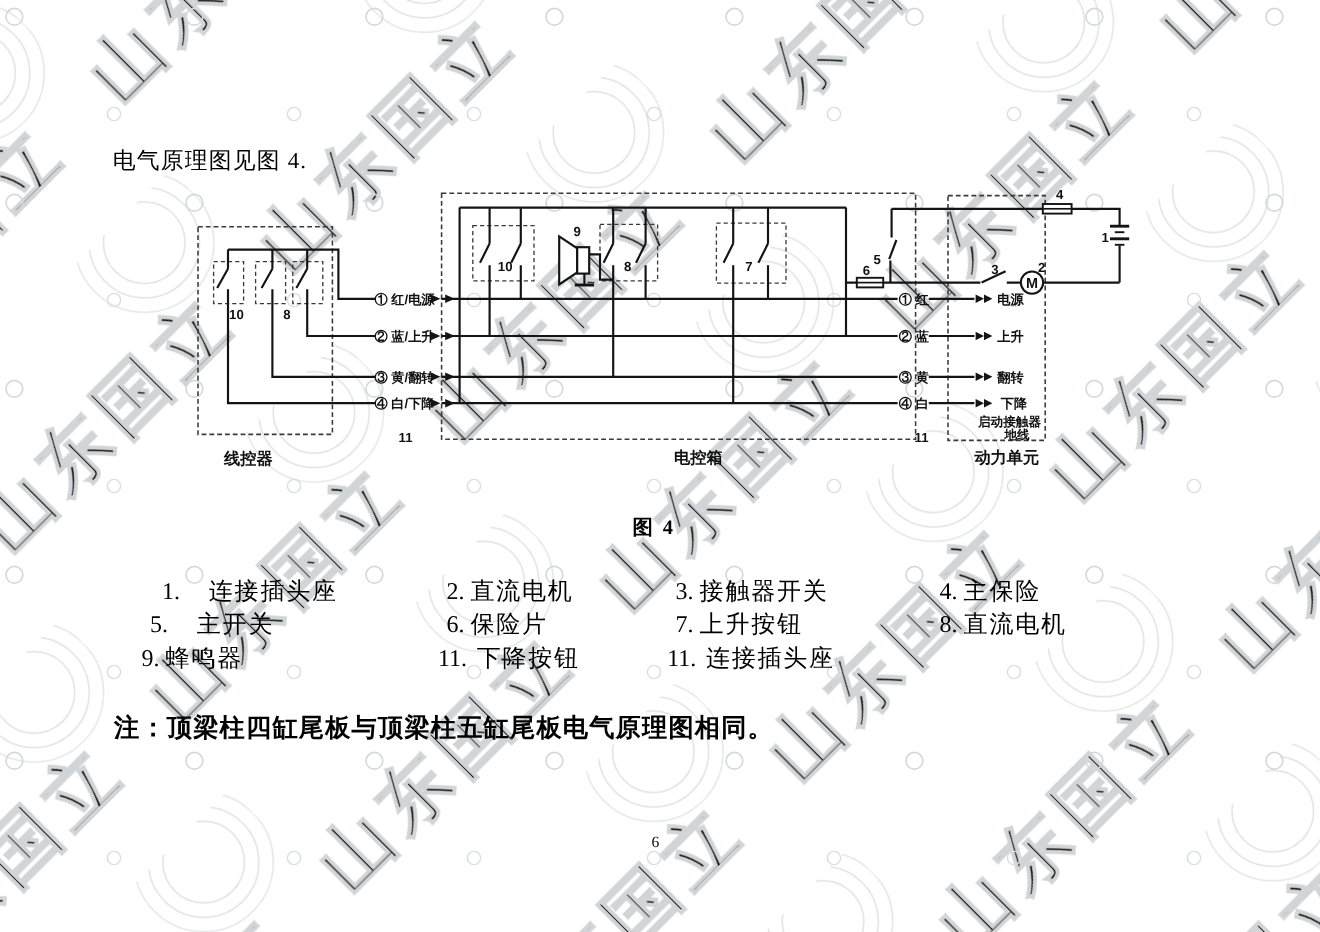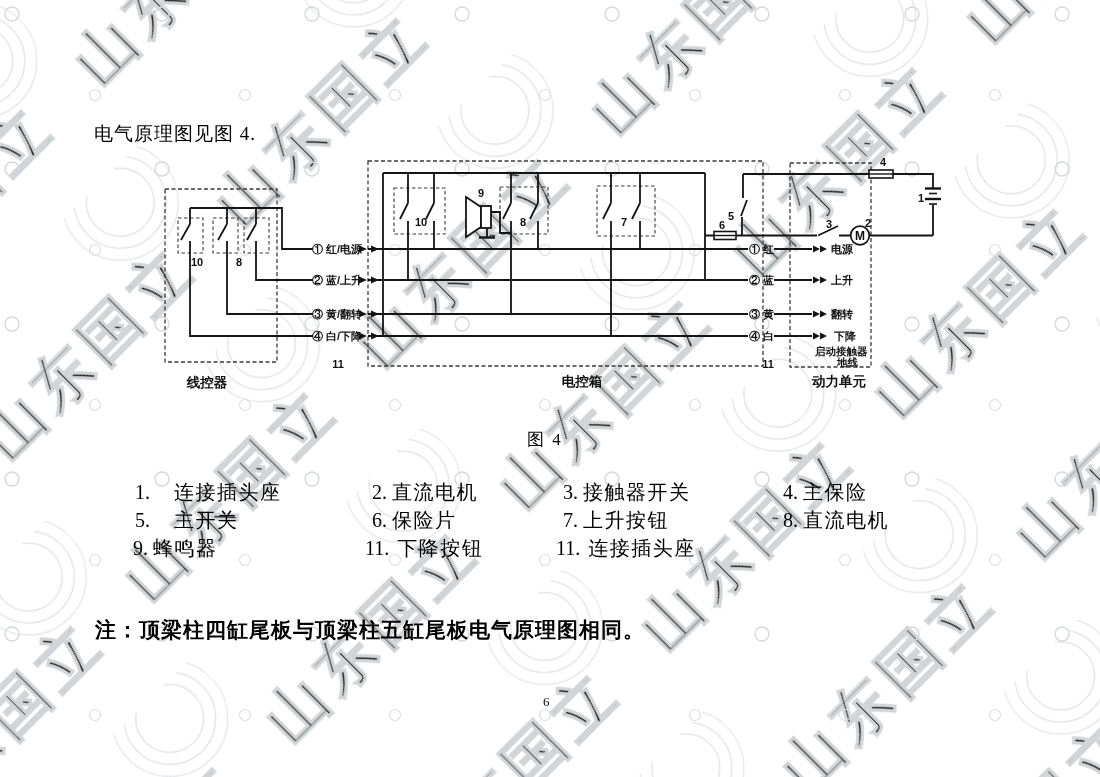--- a/index.html
+++ b/index.html
@@ -1,20 +1,20 @@
 <!DOCTYPE html>
 <html><head>
 <meta charset="utf-8">
 <style>
   html,body{margin:0;padding:0;background:#888;}
   .page{position:relative;width:1100px;height:777px;background:#ffffff;overflow:hidden;
         font-family:"Liberation Serif",serif;color:#000000;}
   .abs{position:absolute;}
   .intro{font-size:19px;letter-spacing:1px;}
-  .figcap{font-size:17px;font-weight:normal;letter-spacing:2px;}
+  .figcap{font-size:17px;font-weight:bold;letter-spacing:2px;}
   .legend-cell{font-size:20px;letter-spacing:1.5px;white-space:nowrap;}
   .legend-cell .num{letter-spacing:0;}
   .gap-wide{margin-left:24px;}
   .gap-sm{margin-left:5px;}
   .gap-md{margin-left:8px;text-align:right;}
   .note{font-size:21px;font-weight:bold;letter-spacing:1px;
         font-family:"Liberation Sans",sans-serif;white-space:nowrap;}
   .pagenum{font-size:13px;}
   svg text{font-family:"Liberation Sans",sans-serif;font-weight:bold;fill:#111;}
   .wm{position:absolute;left:0;top:0;z-index:0;}
@@ -190,41 +190,41 @@
       </div>
       <div class="abs legend-cell" style="left:372px;top:479px;">
         <span class="num">2.</span><span class="gap-sm">直流电机</span>
       </div>
       <div class="abs legend-cell" style="left:563px;top:479px;">
         <span class="num">3.</span><span class="gap-sm">接触器开关</span>
       </div>
       <div class="abs legend-cell" style="left:783px;top:479px;text-align:right;">
         <span class="num">4.</span><span class="gap-sm">主保险</span>
       </div>
-      <div class="abs legend-cell" style="left:135px;top:507px;">
+      <div class="abs legend-cell" style="left:125px;top:507px;">
         <span class="num">5.</span><span class="gap-wide">主开关</span>
       </div>
       <div class="abs legend-cell" style="left:372px;top:507px;">
         <span class="num">6.</span><span class="gap-sm">保险片</span>
       </div>
       <div class="abs legend-cell" style="left:563px;top:507px;text-align:right;">
         <span class="num">7.</span><span class="gap-sm">上升按钮</span>
       </div>
       <div class="abs legend-cell" style="left:783px;top:507px;">
         <span class="num">8.</span><span class="gap-sm">直流电机</span>
       </div>
-      <div class="abs legend-cell" style="left:133px;top:535px;text-align:center;">
+      <div class="abs legend-cell" style="left:118px;top:535px;text-align:center;">
         <span class="num">9.</span><span class="gap-sm">蜂鸣器</span>
       </div>
       <div class="abs legend-cell" style="left:365px;top:535px;">
         <span class="num">11.</span><span class="gap-md">下降按钮</span>
       </div>
       <div class="abs legend-cell" style="left:556px;top:535px;">
         <span class="num">11.</span><span class="gap-md">连接插头座</span>
       </div>
     </div>
 
-    <div class="abs note" style="left:95px;top:592px;margin-top:24px;">注：顶梁柱四缸尾板与顶梁柱五缸尾板电气原理图相同。</div>
+    <div class="abs note" style="left:95px;top:592px;">注：顶梁柱四缸尾板与顶梁柱五缸尾板电气原理图相同。</div>
 
     <div class="abs pagenum" style="left:543px;top:694px;">6</div>
 
   </div>
 </div>
 
 </body></html>

